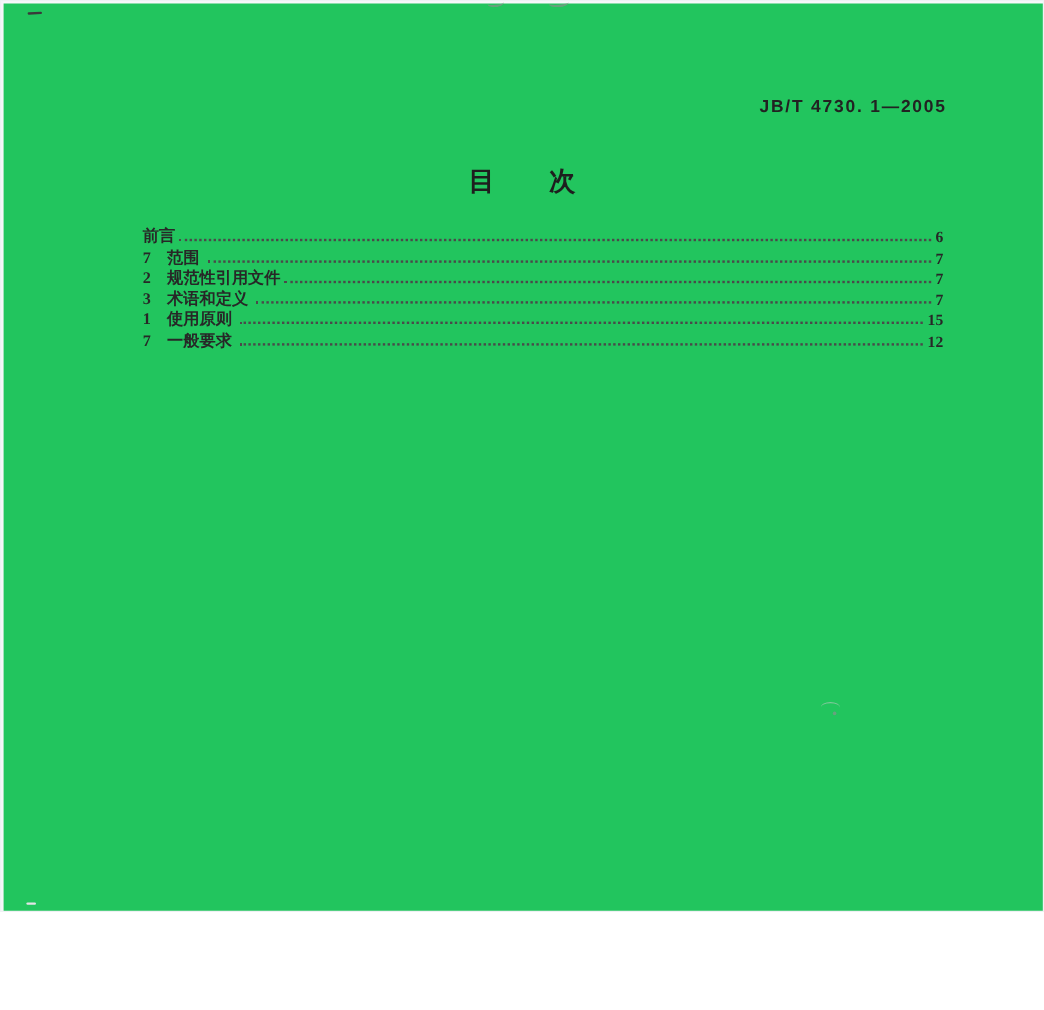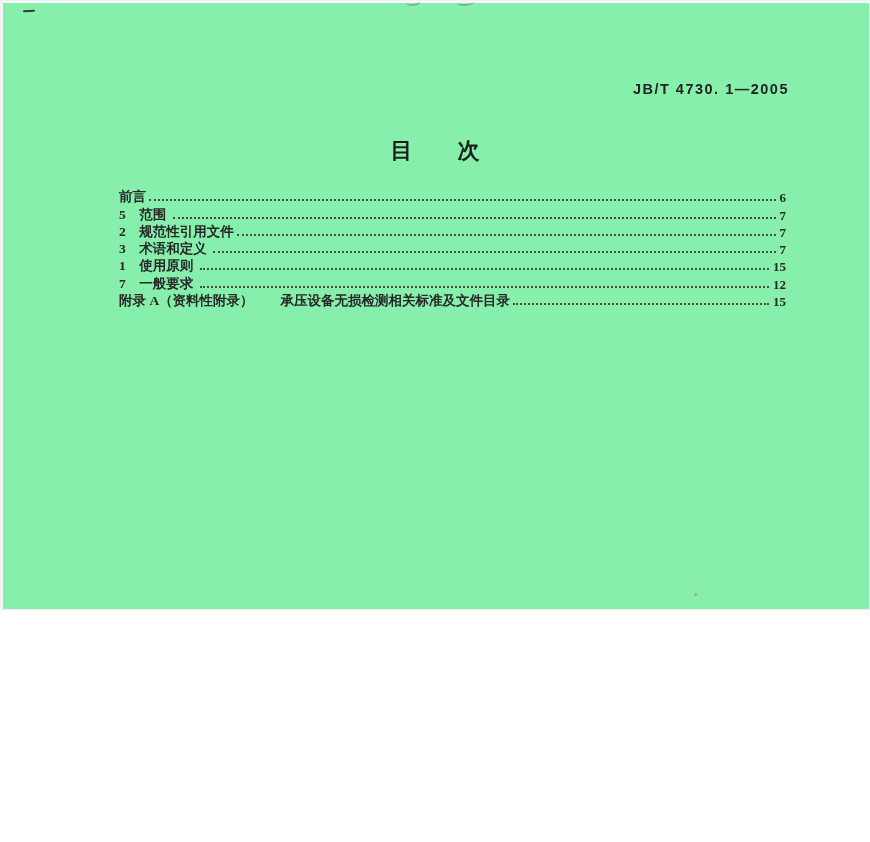--- a/index.html
+++ b/index.html
@@ -3,22 +3,22 @@
 <meta charset="utf-8">
 <style>
   html, body {
     margin: 0;
     padding: 0;
     background: #ffffff;
   }
   .canvas {
     position: relative;
     width: 870px;
-    height: 610px;
-    background: #86efac;
+    height: 760px;
+    background: #22c55e;
     overflow: hidden;
     font-family: "Liberation Serif", "DejaVu Serif", serif;
     color: #2b2b2b;
     box-shadow: inset 0 0 0 1px #eff1f4, inset 3px 0 0 #f5f6f9, inset 0 3px 0 #f7f8fa;
   }
 
   
   .header-code {
     position: absolute;
     top: 81px;
@@ -139,21 +139,21 @@
 
   <div class="toc">
 
       <div class="toc-row">
         <span class="toc-label">前言</span>
         <span class="leader"></span>
         <span class="toc-page">6</span>
       </div>
 
       <div class="toc-row">
-        <span class="toc-label">5　范围 </span>
+        <span class="toc-label">7　范围 </span>
         <span class="leader"></span>
         <span class="toc-page">7</span>
       </div>
 
       <div class="toc-row">
         <span class="toc-label">2　规范性引用文件</span>
         <span class="leader"></span>
         <span class="toc-page">7</span>
       </div>
 
@@ -168,25 +168,20 @@
         <span class="leader"></span>
         <span class="toc-page">15</span>
       </div>
 
       <div class="toc-row">
         <span class="toc-label">7　一般要求 </span>
         <span class="leader"></span>
         <span class="toc-page">12</span>
       </div>
 
-      <div class="toc-row">
-        <span class="toc-label">附录 A（资料性附录）　　承压设备无损检测相关标准及文件目录</span>
-        <span class="leader"></span>
-        <span class="toc-page">15</span>
-      </div>
     </div>
 
   <div class="artifact speck-arc"></div>
   <div class="artifact speck"></div>
 
   <div class="artifact edge-mark em-1"></div>
   <div class="artifact edge-mark em-2"></div>
   <div class="artifact edge-mark em-3"></div>
   <div class="artifact edge-mark em-4"></div>
   <div class="artifact edge-mark em-5"></div>

